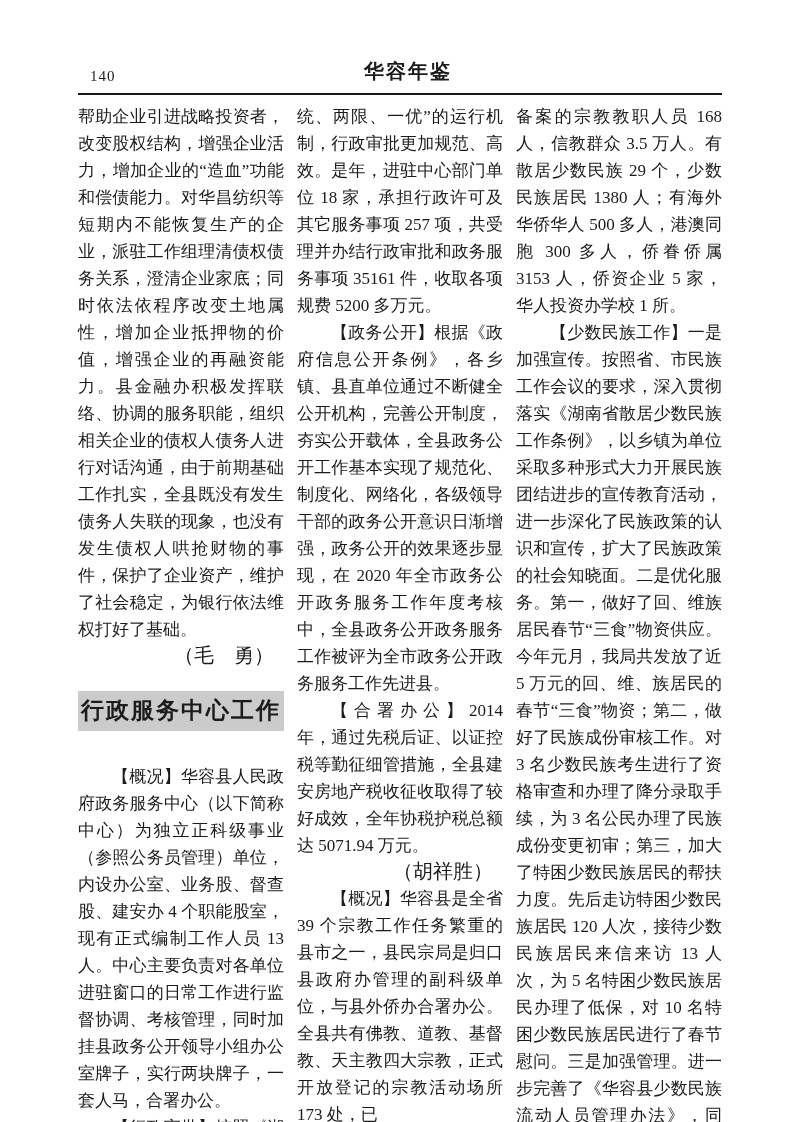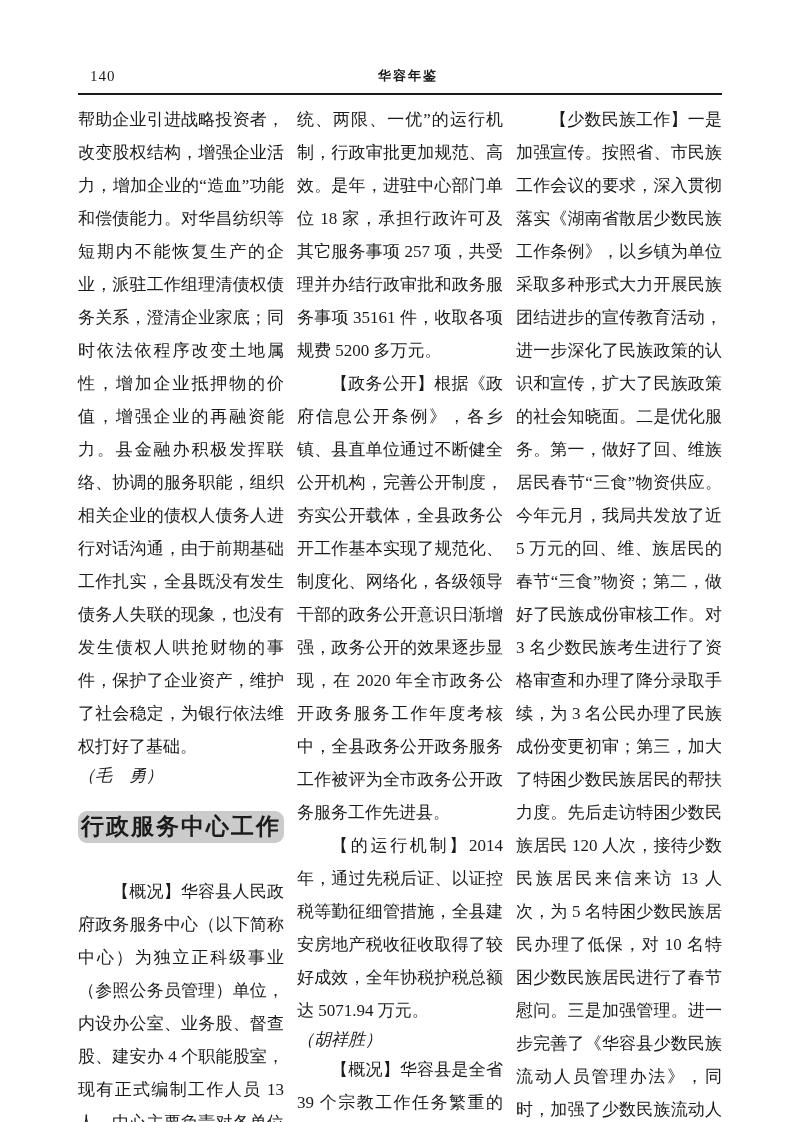--- a/index.html
+++ b/index.html
@@ -28,64 +28,62 @@
     left: 12px;
     bottom: 8px;
     font-size: 15px;
     letter-spacing: 1px;
   }
   .head-title {
     position: absolute;
     left: 16px; right: 0;
     bottom: 8px;
     text-align: center;
-    font-size: 13px;
+    font-size: 20px;
     font-weight: bold;
     letter-spacing: 2px;
   }
   
   .content {
     position: absolute;
     top: 103px;
     left: 78px;
     width: 644px;
     display: flex;
     gap: 13px;
   }
   .col { width: 206px; }
   p.body-text {
     font-size: 17px;
-    line-height: 33px;
+    line-height: 27px;
     text-align: justify;
     overflow-wrap: break-word;
   }
   p.indent { text-indent: 2em; }
   .tag {
     font-weight: normal;
     font-family: "Liberation Sans", "DejaVu Sans", sans-serif;
   }
   p.signature {
-    font-size: 17px;
+    font-size: 20px;
     line-height: 25.8px;
-    text-align: left;
+    text-align: right;
     padding-right: 10px;
-    font-style: italic;
   }
   .section-heading {
-    height: 32px;
+    height: 40px;
     margin: 22px 0 32px 0;
     display: flex;
     align-items: center;
     justify-content: center;
     font-size: 23px;
     font-weight: bold;
     letter-spacing: 2px;
     font-family: "Liberation Sans", "DejaVu Sans", sans-serif;
     background: #cbcbcb;
-    border-radius: 9px;
   }
 </style>
 </head>
 <body>
 
 <div class="page">
 
   <div class="running-head">
     <span class="page-number">140</span>
     <span class="head-title">华容年鉴</span>
@@ -97,23 +95,24 @@
       <p class="body-text">帮助企业引进战略投资者，改变股权结构，增强企业活力，增加企业的“造血”功能和偿债能力。对华昌纺织等短期内不能恢复生产的企业，派驻工作组理清债权债务关系，澄清企业家底；同时依法依程序改变土地属性，增加企业抵押物的价值，增强企业的再融资能力。县金融办积极发挥联络、协调的服务职能，组织相关企业的债权人债务人进行对话沟通，由于前期基础工作扎实，全县既没有发生债务人失联的现象，也没有发生债权人哄抢财物的事件，保护了企业资产，维护了社会稳定，为银行依法维权打好了基础。</p>
       <p class="signature">（毛　勇）</p>
       <div class="section-heading">行政服务中心工作</div>
       <p class="body-text indent"><span class="tag">【概况】</span><span>华容县人民政府政务服务中心（以下简称中心）为独立正科级事业（参照公务员管理）单位，内设办公室、业务股、督查股、建安办 4 个职能股室，现有正式编制工作人员 13 人。中心主要负责对各单位进驻窗口的日常工作进行监督协调、考核管理，同时加挂县政务公开领导小组办公室牌子，实行两块牌子，一套人马，合署办公。</span></p>
       <p class="body-text indent"><span class="tag">【行政审批】</span><span>按照《湖南省行政程序规定》，全县加大行政审批改革力度，严格推行“三</span></p>
     </div>
 
     <div class="col">
       <p class="body-text">统、两限、一优”的运行机制，行政审批更加规范、高效。是年，进驻中心部门单位 18 家，承担行政许可及其它服务事项 257 项，共受理并办结行政审批和政务服务事项 35161 件，收取各项规费 5200 多万元。</p>
       <p class="body-text indent"><span class="tag">【政务公开】</span><span>根据《政府信息公开条例》，各乡镇、县直单位通过不断健全公开机构，完善公开制度，夯实公开载体，全县政务公开工作基本实现了规范化、制度化、网络化，各级领导干部的政务公开意识日渐增强，政务公开的效果逐步显现，在 2020 年全市政务公开政务服务工作年度考核中，全县政务公开政务服务工作被评为全市政务公开政务服务工作先进县。</span></p>
-      <p class="body-text indent"><span class="tag">【的运行机制】</span><span>2014 年，通过先税后证、以证控税等勤征细管措施，全县建安房地产税收征收取得了较好成效，全年协税护税总额达 5071.94 万元。</span></p>
+      <p class="body-text indent"><span class="tag">【合署办公】</span><span>2014 年，通过先税后证、以证控税等勤征细管措施，全县建安房地产税收征收取得了较好成效，全年协税护税总额达 5071.94 万元。</span></p>
       <p class="signature">（胡祥胜）</p>
       <p class="body-text indent"><span class="tag">【概况】</span><span>华容县是全省 39 个宗教工作任务繁重的县市之一，县民宗局是归口县政府办管理的副科级单位，与县外侨办合署办公。全县共有佛教、道教、基督教、天主教四大宗教，正式开放登记的宗教活动场所 173 处，已</span></p>
     </div>
 
     <div class="col">
+      <p class="body-text">备案的宗教教职人员 168 人，信教群众 3.5 万人。有散居少数民族 29 个，少数民族居民 1380 人；有海外华侨华人 500 多人，港澳同胞 300 多人，侨眷侨属 3153 人，侨资企业 5 家，华人投资办学校 1 所。</p>
       <p class="body-text indent"><span class="tag">【少数民族工作】</span><span>一是加强宣传。按照省、市民族工作会议的要求，深入贯彻落实《湖南省散居少数民族工作条例》，以乡镇为单位采取多种形式大力开展民族团结进步的宣传教育活动，进一步深化了民族政策的认识和宣传，扩大了民族政策的社会知晓面。二是优化服务。第一，做好了回、维族居民春节“三食”物资供应。今年元月，我局共发放了近 5 万元的回、维、族居民的春节“三食”物资；第二，做好了民族成份审核工作。对 3 名少数民族考生进行了资格审查和办理了降分录取手续，为 3 名公民办理了民族成份变更初审；第三，加大了特困少数民族居民的帮扶力度。先后走访特困少数民族居民 120 人次，接待少数民族居民来信来访 13 人次，为 5 名特困少数民族居民办理了低保，对 10 名特困少数民族居民进行了春节慰问。三是加强管理。进一步完善了《华容县少数民族流动人员管理办法》，同时，加强了少数民族流动人员的摸底排查，掌握了少数民族领域的不稳定因素，做好了少数民族流动人</span></p>
     </div>
 
   </div>
 </div>
 
 </body></html>

